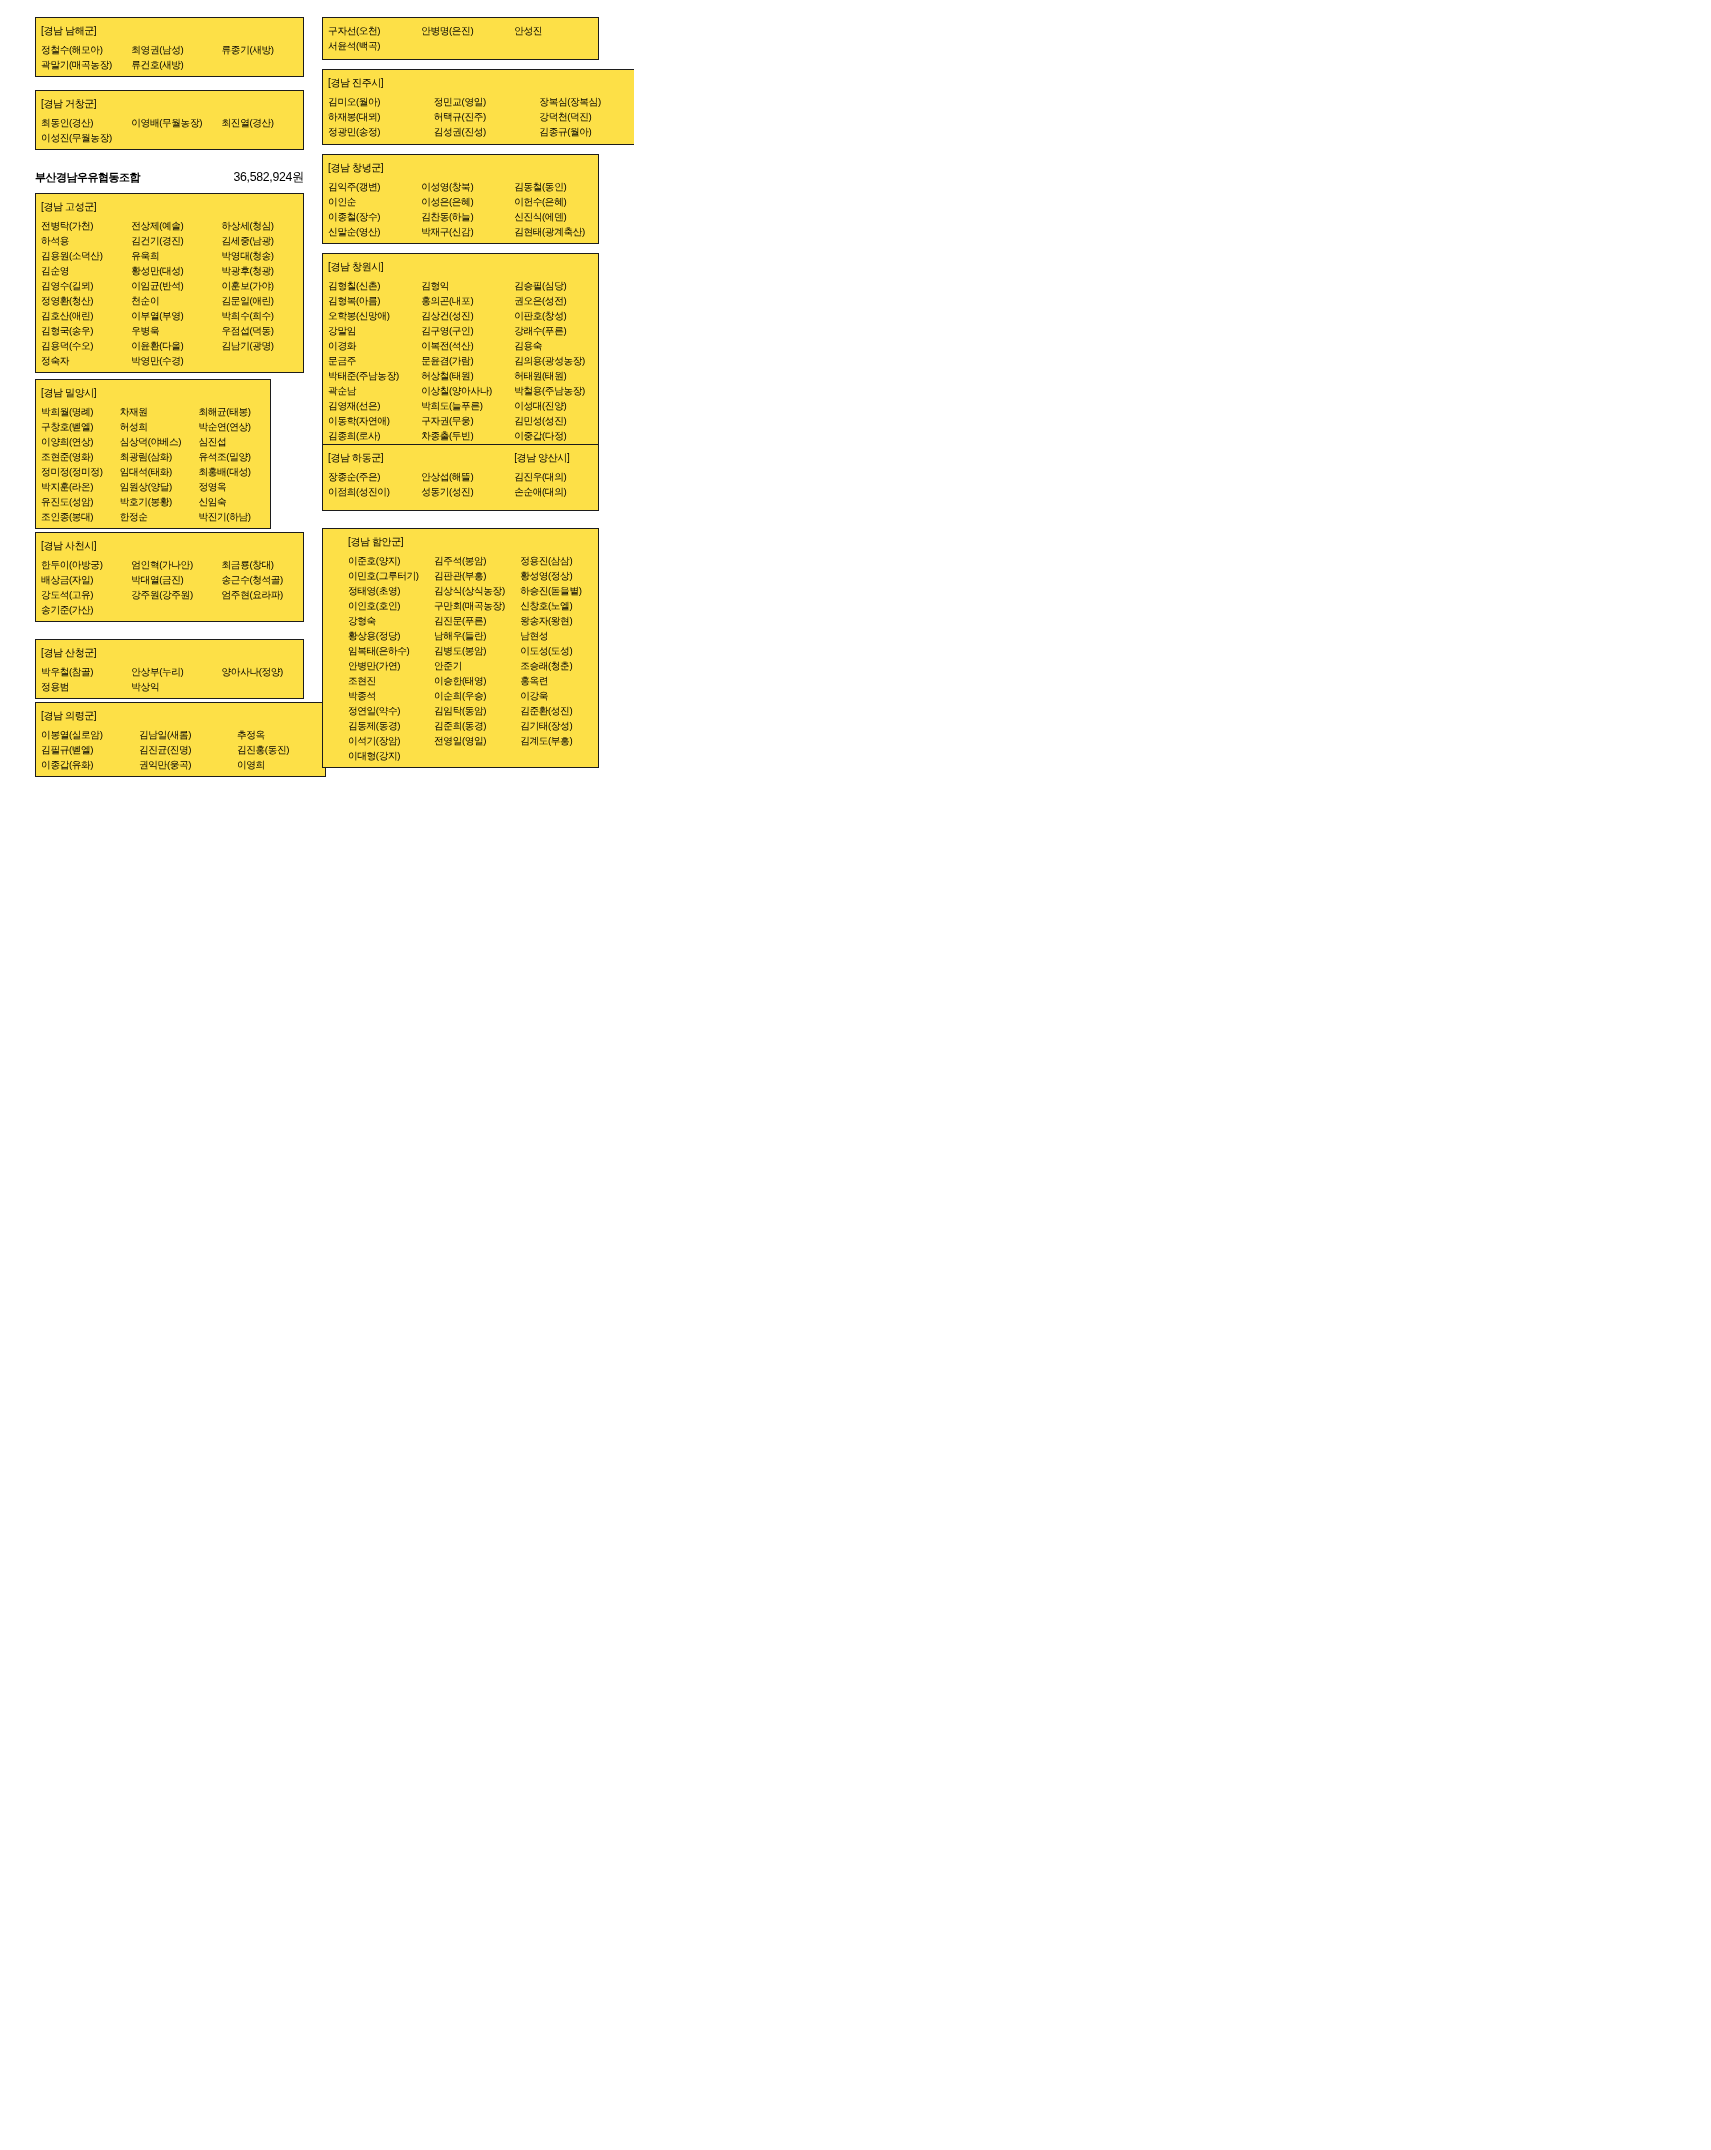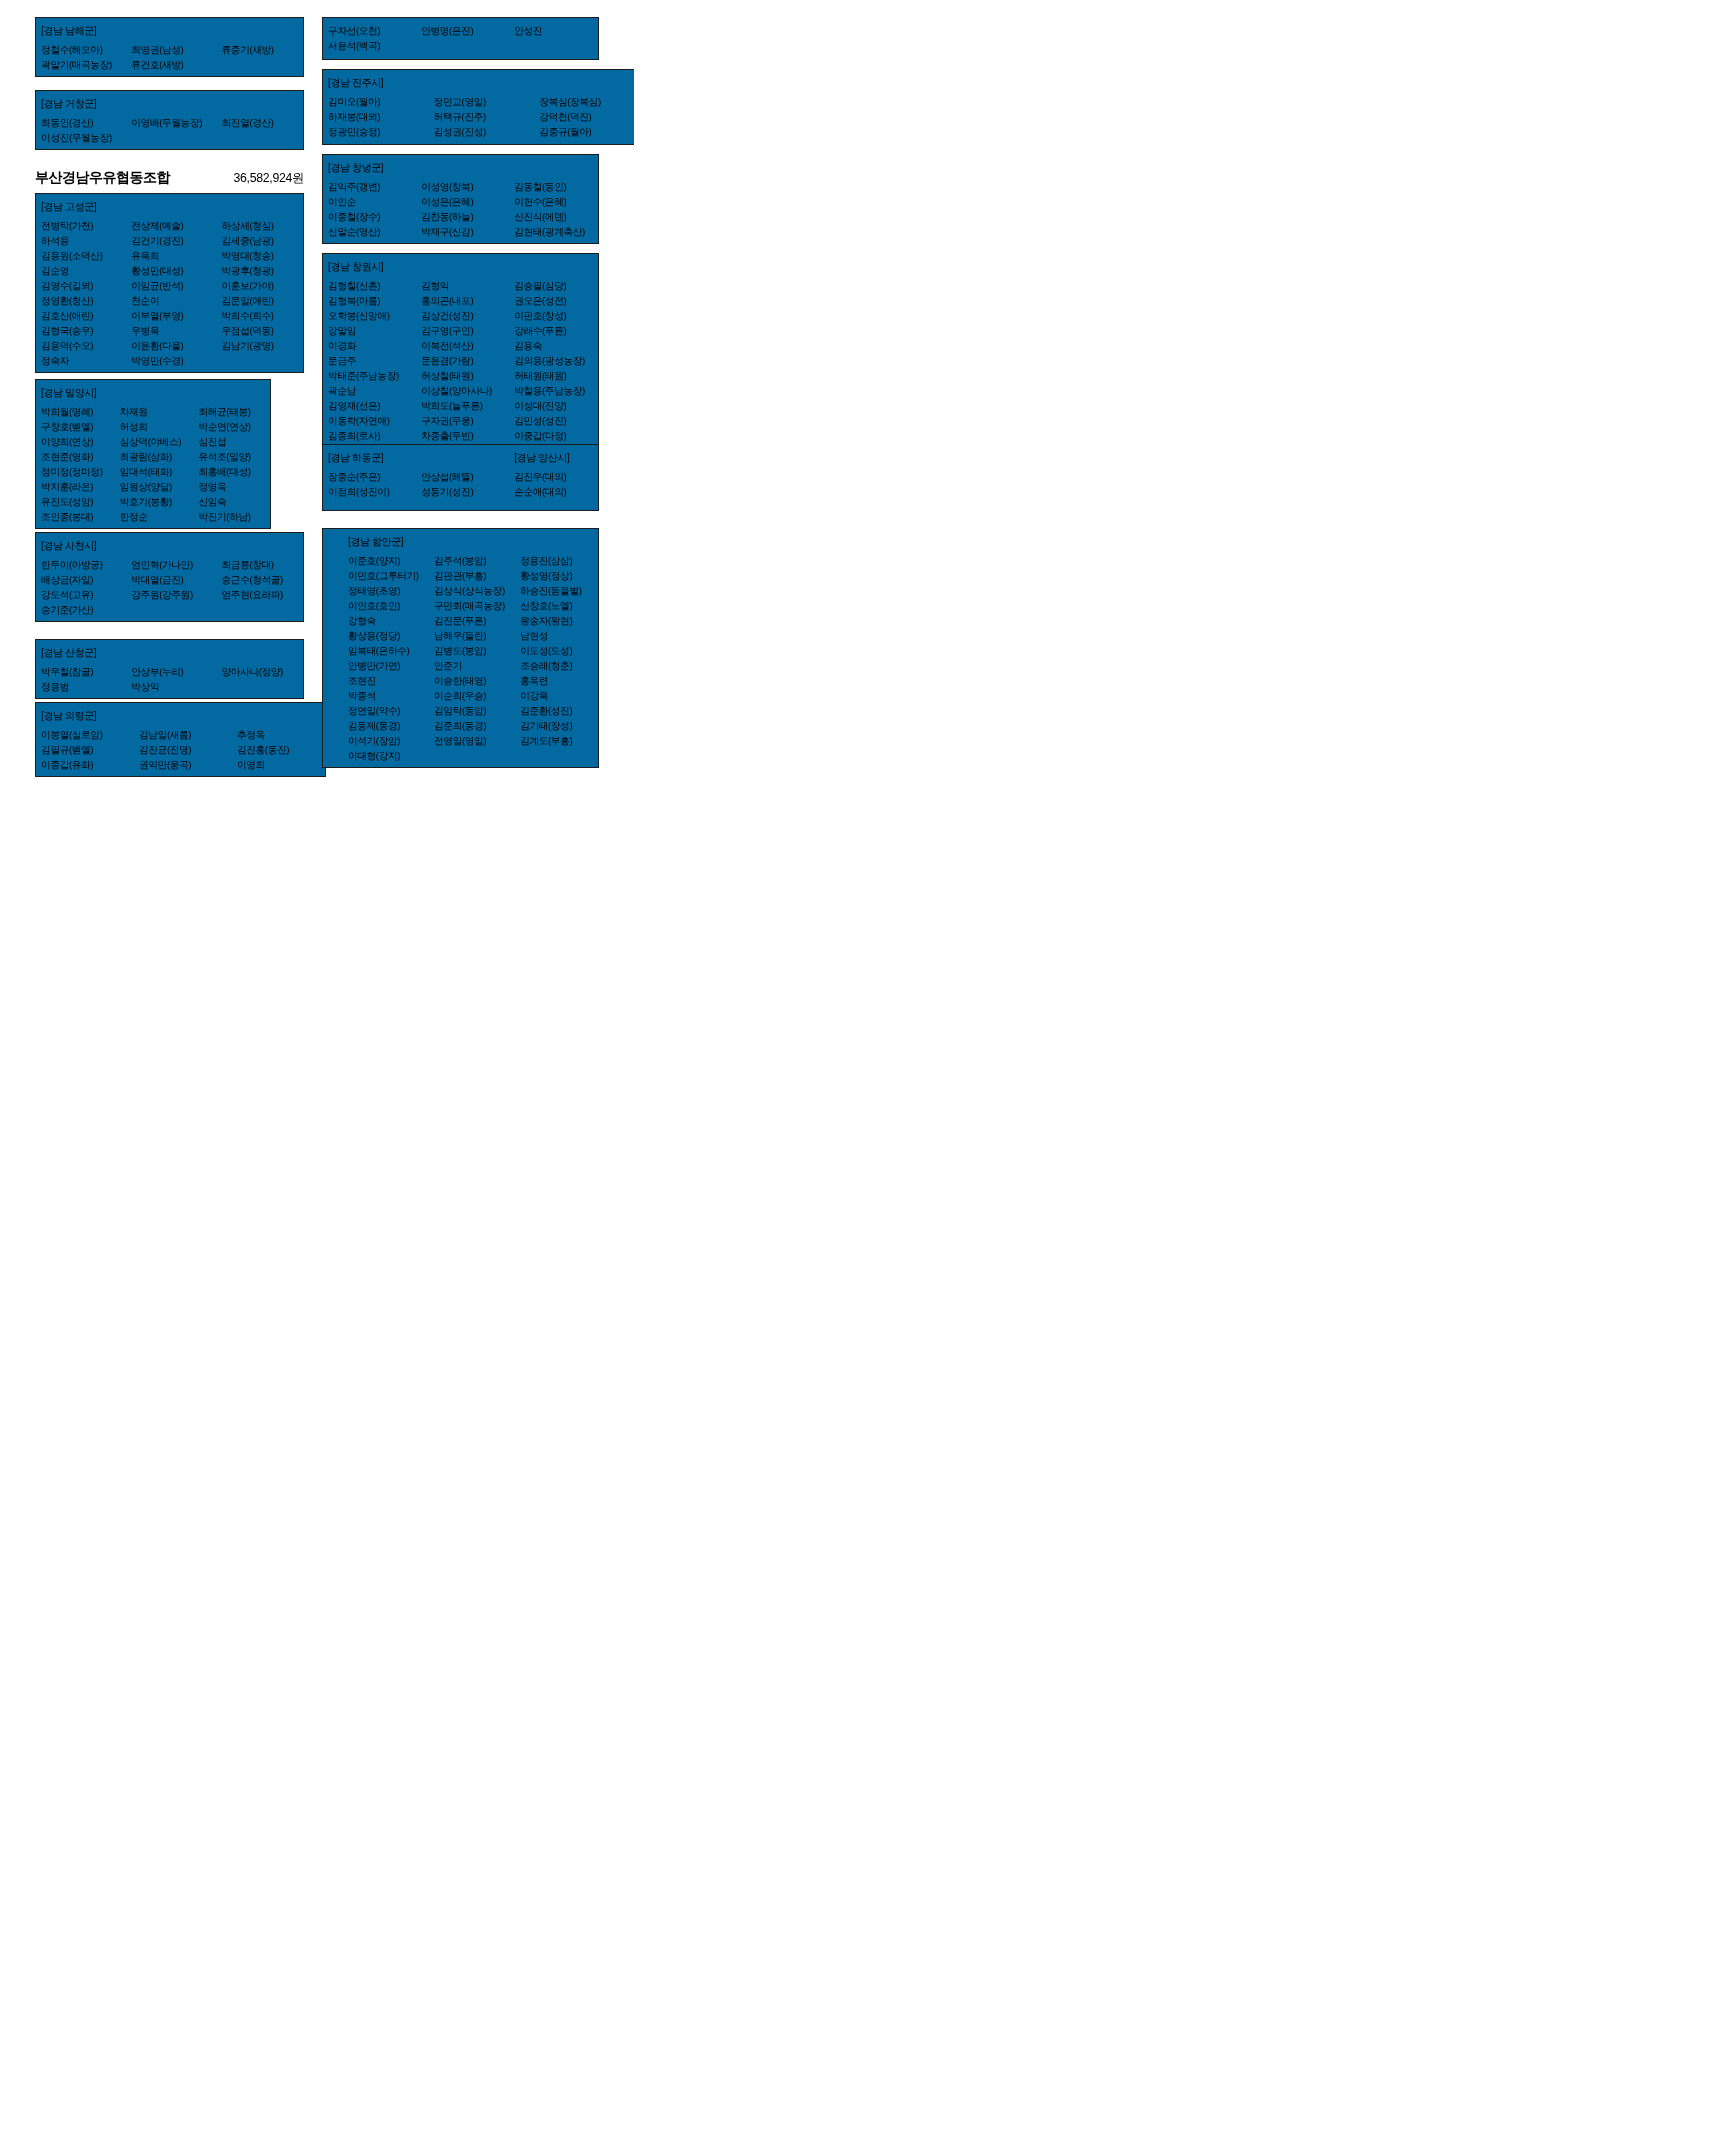--- a/index.html
+++ b/index.html
@@ -14,21 +14,21 @@
   #page {
     position: relative;
     width: 634px;
     height: 797px;
     background: #ffffff;
     overflow: hidden;
   }
   .section-box {
     position: absolute;
     box-sizing: border-box;
-    background: #0369a1;
+    background: #fde047;
     border: 1px solid #1c1c1c;
     border-bottom-width: 1.5px;
     padding: 5.1px 4.1px 4.1px 5.1px;
   }
   .header-row, .member-row {
     display: grid;
     grid-template-columns: 35% 35% 30%;
     line-height: 15px;
     font-size: 9.7px;
     letter-spacing: -0.4px;
@@ -43,21 +43,21 @@
   #coop-title-row {
     position: absolute;
     left: 35px;
     top: 169px;
     width: 269px;
     display: flex;
     justify-content: space-between;
     align-items: baseline;
   }
   #coop-title {
-    font-size: 14px;
+    font-size: 11px;
     font-weight: bold;
     letter-spacing: -0.5px;
   }
   #coop-amount {
     font-size: 12.3px;
     font-weight: normal;
     letter-spacing: -0.3px;
   }
 </style>
 </head>

